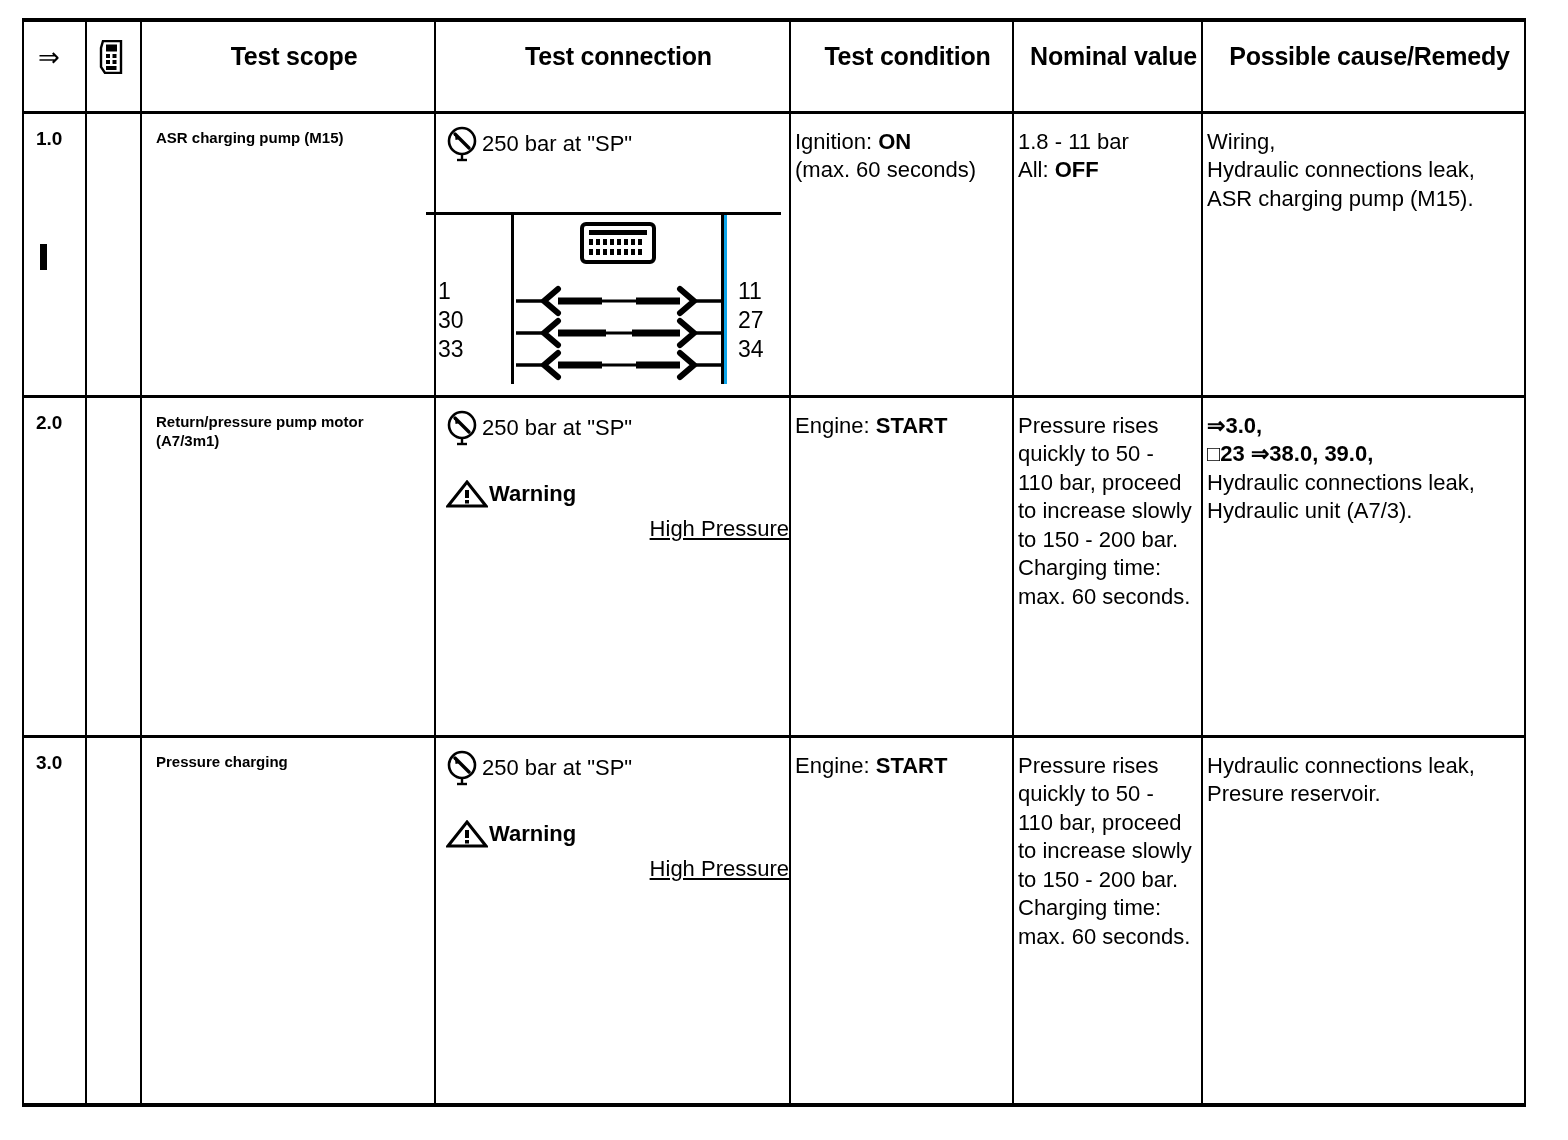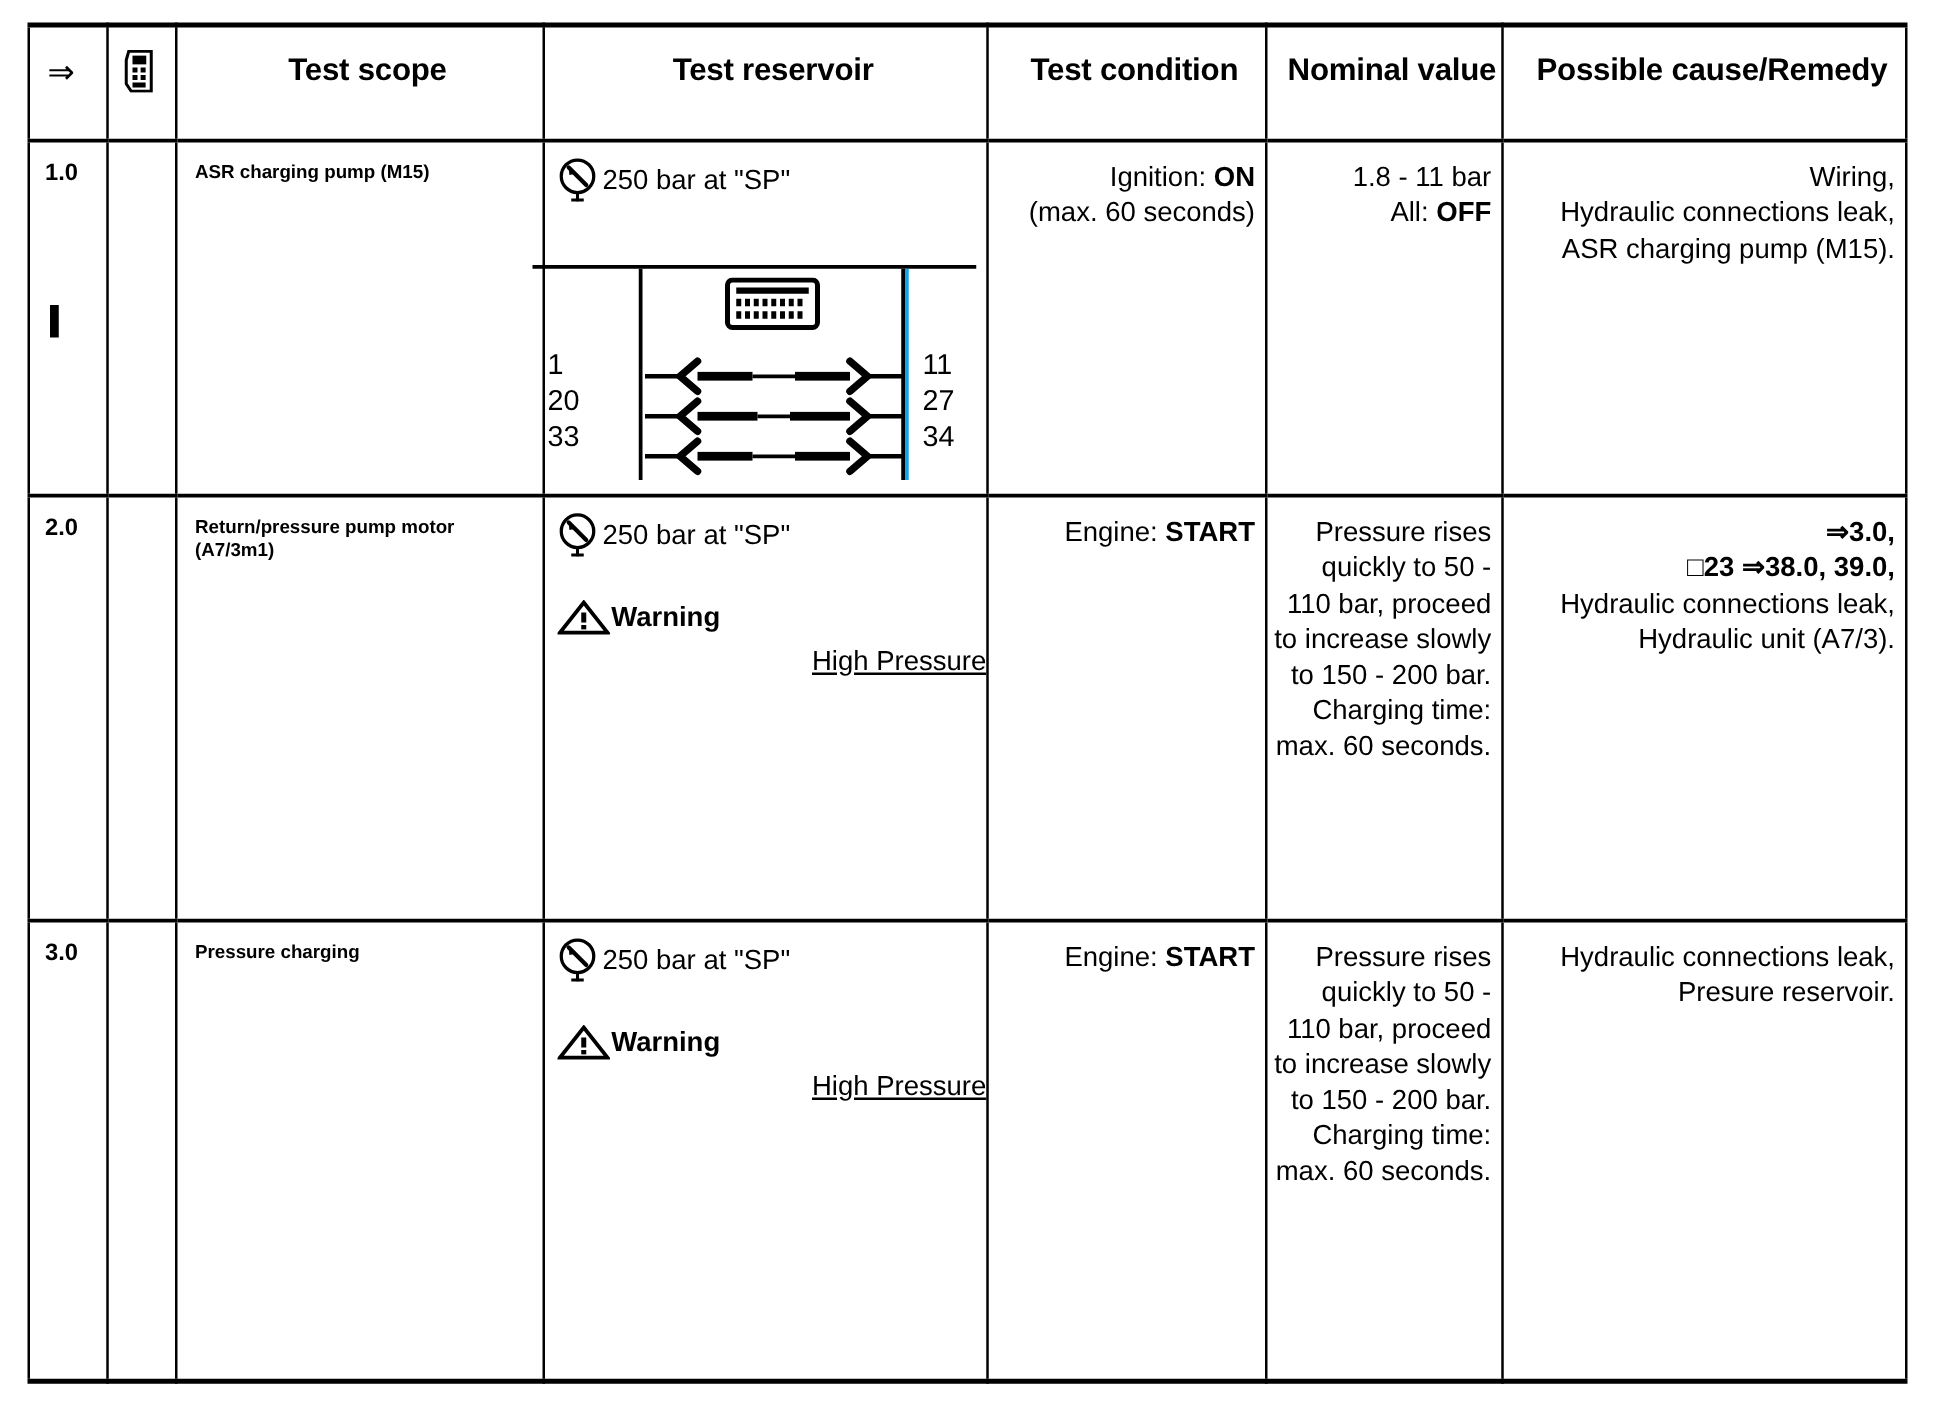--- a/index.html
+++ b/index.html
@@ -77,21 +77,20 @@
   }
   .scope {
     font-size: 15px; font-weight: bold;
     line-height: 1.28;
     padding: 14px 8px 0 14px;
   }
   .body-txt {
     font-size: 22px;
     line-height: 1.30;
     padding: 14px 8px 0 4px;
-    text-align: right;
   }
   .body-txt b { font-weight: bold; }
 
   
   .conn-wrap { padding: 12px 0 0 10px; position: relative; height: 100%; }
   .gauge-line {
     display: flex; align-items: center;
     font-size: 22px; line-height: 1;
     gap: 0px;
   }
@@ -185,21 +184,21 @@
               <rect x="13.5" y="20" width="4" height="4" fill="#000"></rect>
               <rect x="7" y="26" width="10.5" height="4" fill="#000"></rect>
             </svg>
           </span>
         </div>
       </th>
       <th>
         <div class="hdr-txt">Test scope</div>
       </th>
       <th>
-        <div class="hdr-txt">Test reservoir</div>
+        <div class="hdr-txt">Test connection</div>
       </th>
       <th>
         <div class="hdr-txt">Test condition</div>
       </th>
       <th>
         <div class="hdr-txt">Nominal value</div>
       </th>
       <th>
         <div class="hdr-txt">Possible cause/Remedy</div>
       </th>
@@ -224,21 +223,21 @@
                 <path d="M16 28 L16 35" stroke="#000" stroke-width="2.4"></path>
                 <path d="M11 34 L21 34" stroke="#000" stroke-width="2.4"></path>
               </svg>
             </span>
             <span class="gauge-txt">250 bar at "SP"</span>
           </div>
 
           <div class="pin-box">
             <div class="pin-col">
               <div>1</div>
-              <div>20</div>
+              <div>30</div>
               <div>33</div>
             </div>
             <div class="pin-mid">
               <span class="plug-icon">
                 <svg width="76" height="42" viewBox="0 0 76 42">
                   <rect x="2" y="2" width="72" height="38" rx="4" fill="#fff" stroke="#000" stroke-width="4"></rect>
                   <rect x="9" y="8" width="58" height="5" fill="#000"></rect>
                   <g fill="#000">
                     <rect x="9" y="17" width="4" height="6"></rect>
                         <rect x="16" y="17" width="4" height="6"></rect>

